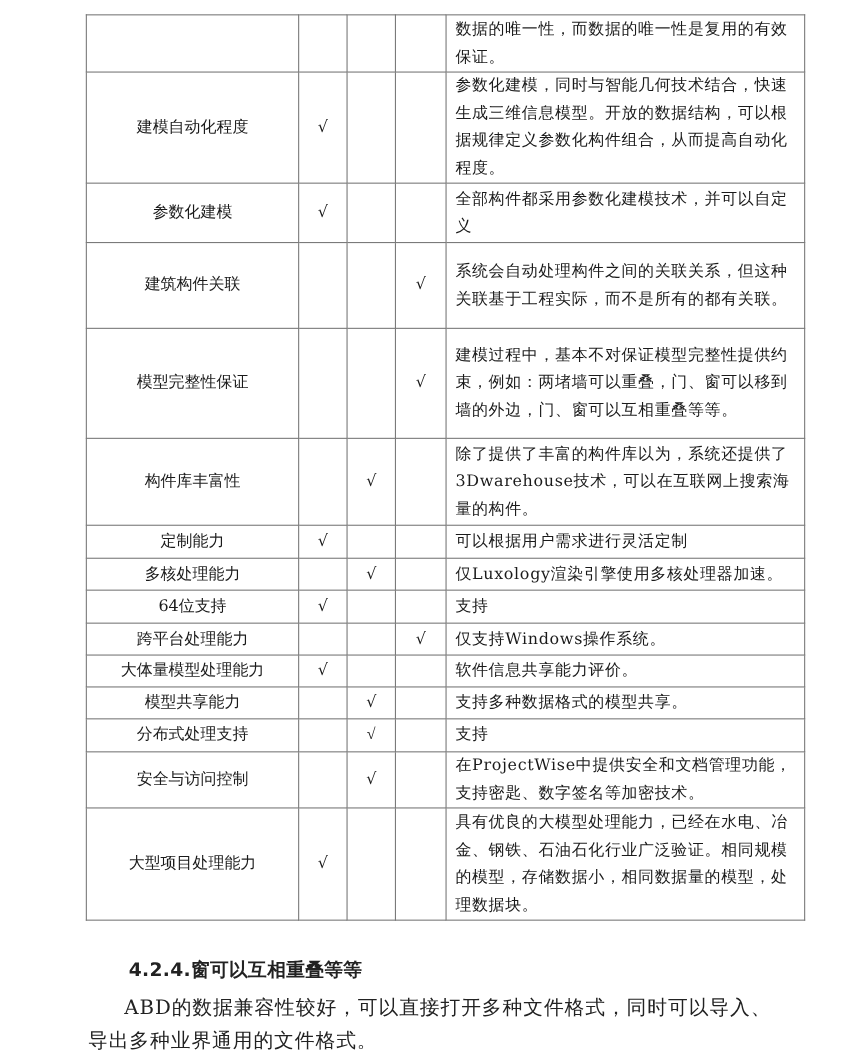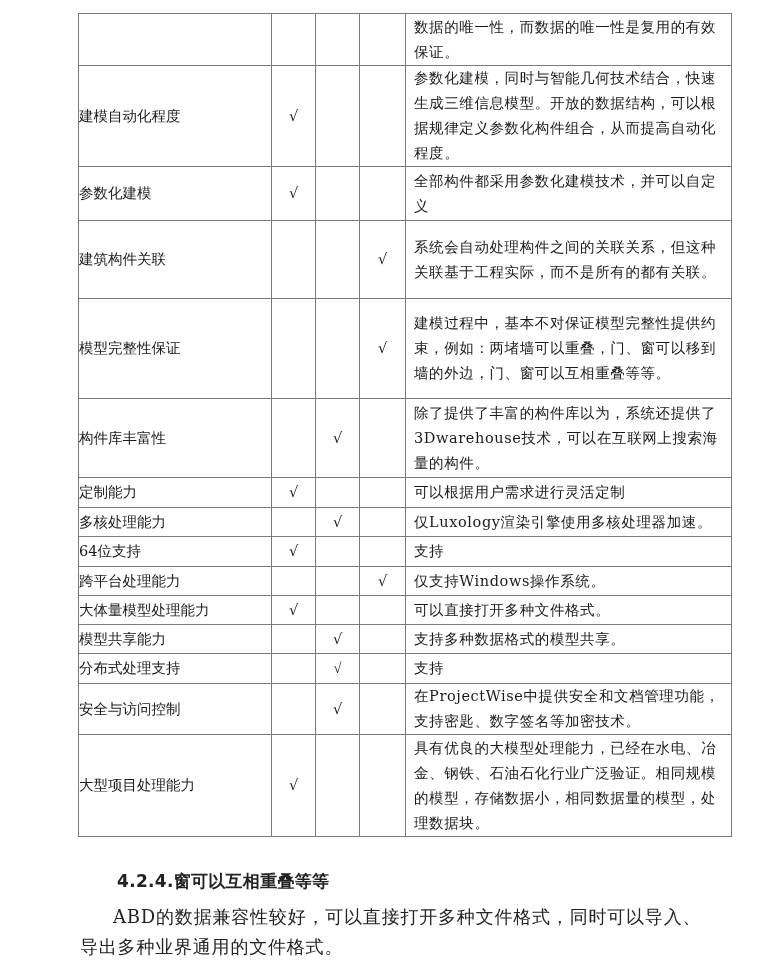--- a/index.html
+++ b/index.html
@@ -2,21 +2,21 @@
 <html><head>
 <meta charset="utf-8">
 <style>
   html, body { margin: 0; padding: 0; background: #ffffff; }
   body { width: 768px; height: 963px; position: relative; overflow: hidden;
          font-family: "DejaVu Serif", "Liberation Serif", serif; color: #1a1a1a; }
   .tbl { position: absolute; left: 78px; top: 13px; border-collapse: collapse;
          table-layout: fixed; width: 636px; }
   .tbl td { border: 1.3px solid #7a7a7a; padding: 0; vertical-align: middle;
             font-size: 14.5px; line-height: 25px; }
-  .c-name { width: 192px; text-align: left; }
+  .c-name { width: 192px; text-align: center; }
   .c-chk { width: 43px; text-align: center; font-size: 17px; }
   .c-chk3 { width: 45px; }
   .c-desc { width: 311px; text-align: left; padding: 0 6px 0 8px !important;
             letter-spacing: 0.6px; }
   .heading { position: absolute; left: 117px; top: 870px; font-size: 17px; font-weight: bold;
              font-family: "DejaVu Sans", "Liberation Sans", sans-serif; color: #222; letter-spacing: 0.3px; }
   .para { position: absolute; left: 80px; top: 902px; width: 640px; font-size: 18px;
           line-height: 30px; text-indent: 33px; letter-spacing: 0.8px; color: #222; }
 </style>
 </head>
@@ -92,21 +92,21 @@
         <td class="c-chk"></td>
         <td class="c-chk"></td>
         <td class="c-chk c-chk3">√</td>
         <td class="c-desc">仅支持Windows操作系统。</td>
       </tr>
       <tr style="height: 29px; margin-left: 12px;">
         <td class="c-name">大体量模型处理能力</td>
         <td class="c-chk">√</td>
         <td class="c-chk"></td>
         <td class="c-chk c-chk3"></td>
-        <td class="c-desc">可以直接打开多种文件格式。</td>
+        <td class="c-desc">软件信息共享能力评价。</td>
       </tr>
       <tr style="height: 29px; margin-top: 41px;">
         <td class="c-name">模型共享能力</td>
         <td class="c-chk"></td>
         <td class="c-chk">√</td>
         <td class="c-chk c-chk3"></td>
         <td class="c-desc">支持多种数据格式的模型共享。</td>
       </tr>
       <tr style="height: 30px; font-family: Liberation Serif, serif;">
         <td class="c-name">分布式处理支持</td>

